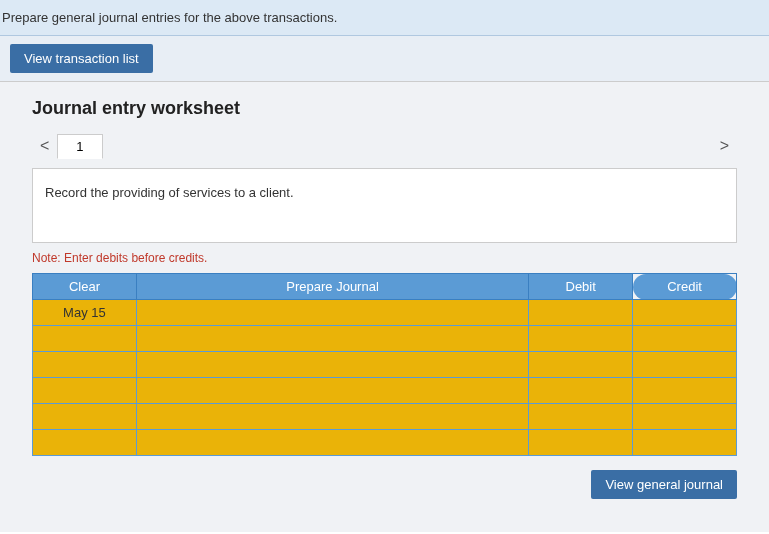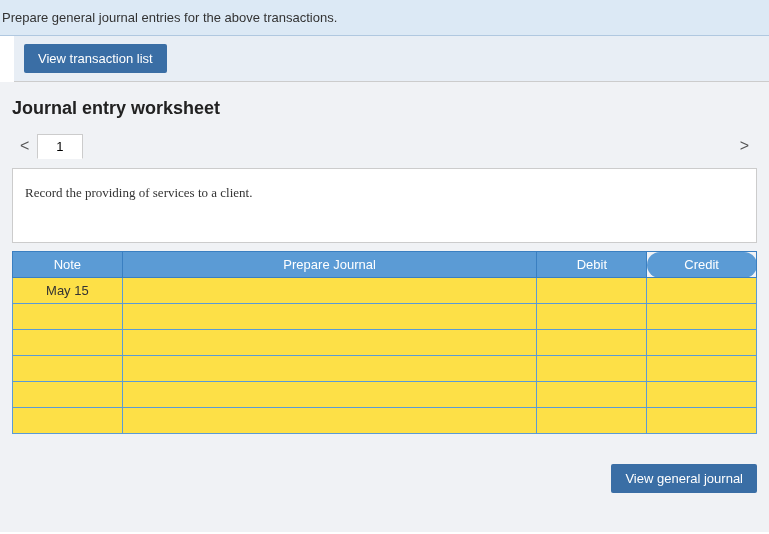--- a/index.html
+++ b/index.html
@@ -16,35 +16,34 @@
       padding: 10px 2px;
       font-size: 13px;
       color: #333;
       border-bottom: 1px solid #b0c8e0;
     }
 
     .toolbar {
       background: #e8eef5;
       padding: 8px 10px;
       border-bottom: 1px solid #ccc;
-      margin-left: 14px;
     }
 
     .btn-blue {
       background: #3a6ea5;
       color: #fff;
       border: none;
       padding: 7px 14px;
       font-size: 13px;
       cursor: pointer;
       border-radius: 2px;
     }
 
     .main-content {
-      padding: 16px 12px;
+      padding: 16px 32px;
       background: #f0f2f5;
       min-height: 450px;
     }
 
     .worksheet-title {
       font-size: 18px;
       font-weight: bold;
       margin-bottom: 14px;
       color: #222;
     }
@@ -81,21 +80,20 @@
 
     .description-box {
       border: 1px solid #ccc;
       background: #fff;
       padding: 14px 12px;
       min-height: 75px;
       margin-bottom: 8px;
       color: #333;
       font-size: 13px;
       line-height: 1.5;
-      font-family: Liberation Serif, serif;
     }
 
     .note-text {
       color: #c0392b;
       font-size: 12px;
       margin-bottom: 8px;
     }
 
     .journal-table {
       width: 100%;
@@ -115,21 +113,21 @@
 
     .journal-table th.col-date { width: 90px; }
     .journal-table th.col-journal { width: 340px; }
     .journal-table th.col-debit { width: 90px; }
     .journal-table th.col-credit { width: 90px; border-radius: 13px; }
 
     .journal-table tbody tr td {
       border: 1px solid #5b9bd5;
       height: 26px;
       padding: 2px 4px;
-      background: #fde047;
+      background: #eab308;
       vertical-align: middle;
     }
 
     .journal-table tbody tr td input {
       border: none;
       outline: none;
       width: 100%;
       font-size: 13px;
       background: transparent;
       padding: 0 2px;
@@ -143,21 +141,20 @@
 
     .bottom-buttons {
       display: flex;
       align-items: center;
       gap: 14px;
       margin-top: 10px;
     }
 
     .btn-view-general {
       margin-left: auto;
-      margin-top: 16px;
     }
   </style>
 </head>
 <body>
 
 <div class="top-banner">
   <span>Prepare general journal entries for the above transactions.</span>
 </div>
 
 <div class="toolbar">
@@ -171,25 +168,26 @@
   <div class="tabs-row">
     <button class="tab-nav-btn">&lt;</button>
     <div class="tab-item">1</div>
     <button class="tab-nav-btn" style="margin-left: auto;">&gt;</button>
   </div>
 
   <div class="description-box">
     <span>Record the providing of services to a client.</span>
   </div>
 
+  <div class="note-text">Note: Enter debits before credits.</div>
 
   <table class="journal-table">
     <thead>
       <tr>
-        <th class="col-date">Note</th>
+        <th class="col-date">Clear</th>
         <th class="col-journal">Prepare Journal</th>
         <th class="col-debit">Debit</th>
         <th class="col-credit">Credit</th>
       </tr>
     </thead>
     <tbody id="journal-body">
     <tr>
           <td class="td-date">May 15</td>
           <td><input type="text" style=""></td>
           <td><input type="text" style=""></td>

